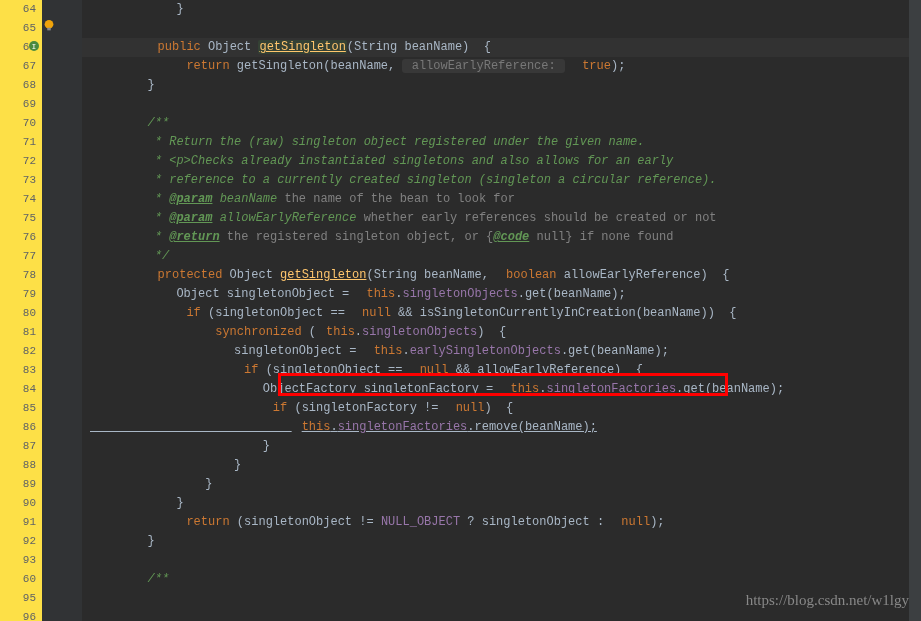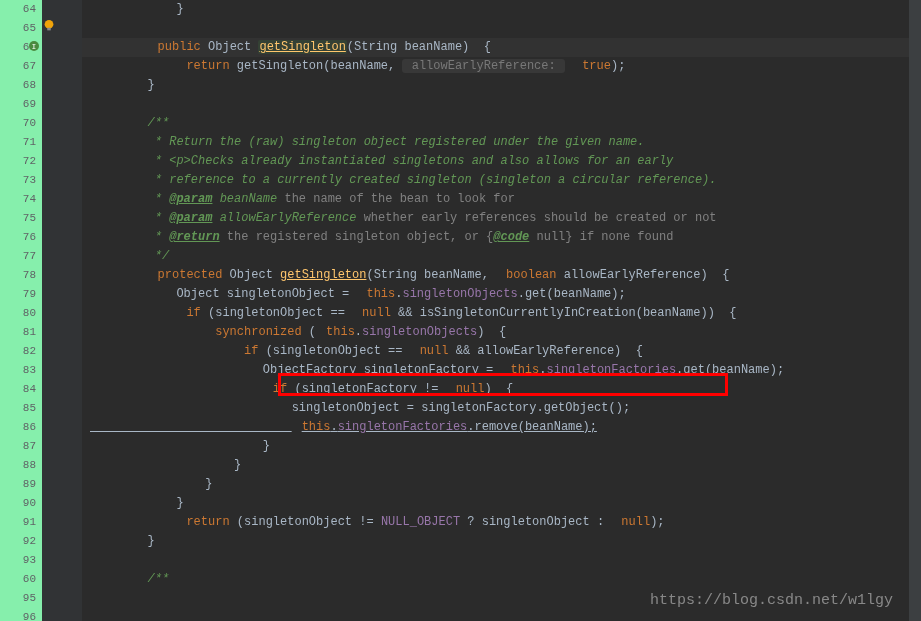--- a/index.html
+++ b/index.html
@@ -16,21 +16,21 @@
       height: 621px;
       overflow: hidden;
       position: relative;
     }
     .editor {
       display: flex;
       width: 100%;
       height: 100%;
     }
     .gutter {
-      background: #86efac;
+      background: #fde047;
       width: 42px;
       text-align: right;
       padding-right: 6px;
       color: #606366;
       flex-shrink: 0;
       user-select: none;
     }
     .gutter-extra {
       width: 40px;
       background: #313335;
@@ -82,24 +82,24 @@
       position: absolute;
       left: 0;
       top: 19px;
       width: 14px;
       height: 14px;
       z-index: 5;
     }
     .watermark {
       position: absolute;
       bottom: 12px;
-      right: 28px;
+      right: 12px;
       color: #888;
       font-size: 15px;
-      font-family: Liberation Mono, monospace;
+      font-family: Liberation Serif, serif;
       z-index: 20;
     }
     .scrollbar {
       position: absolute;
       right: 0;
       top: 0;
       width: 12px;
       height: 100%;
       background: #3c3f41;
     }
@@ -168,24 +168,24 @@
       <div class="code-line" style="position: relative; z-index: 1;"><span>        </span><span class="kw-comment"> * &lt;p&gt;Checks already instantiated singletons and also allows for an early</span></div>
       <div class="code-line" style="position: relative; z-index: 1;"><span>        </span><span class="kw-comment"> * reference to a currently created singleton (singleton a circular reference).</span></div>
       <div class="code-line" style="position: relative; z-index: 1;"><span>        </span><span class="kw-comment"> * </span><span class="kw-doc-tag">@param</span><span class="kw-comment"> beanName</span><span class="kw-gray"> the name of the bean to look for</span></div>
       <div class="code-line" style="position: relative; z-index: 1;"><span>        </span><span class="kw-comment"> * </span><span class="kw-doc-tag">@param</span><span class="kw-comment"> allowEarlyReference</span><span class="kw-gray"> whether early references should be created or not</span></div>
       <div class="code-line" style="position: relative; z-index: 1;"><span>        </span><span class="kw-comment"> * </span><span class="kw-doc-tag">@return</span><span class="kw-gray"> the registered singleton object, or {</span><span class="kw-doc-tag">@code</span><span class="kw-gray"> null} if none found</span></div>
       <div class="code-line" style="position: relative; z-index: 1;"><span>        </span><span class="kw-comment"> */</span></div>
       <div class="code-line" style="position: relative; z-index: 1;"><span>        </span><span class="kw-orange">protected</span><span> Object </span><span class="kw-yellow">getSingleton</span><span>(String beanName, </span><span class="kw-orange">boolean</span><span> allowEarlyReference)  {</span></div>
       <div class="code-line" style="position: relative; z-index: 1;"><span>            </span><span>Object singletonObject = </span><span class="kw-orange">this</span><span>.</span><span class="kw-purple">singletonObjects</span><span>.get(beanName);</span></div>
       <div class="code-line" style="position: relative; z-index: 1;"><span>            </span><span class="kw-orange">if </span><span>(singletonObject == </span><span class="kw-orange">null</span><span> &amp;&amp; isSingletonCurrentlyInCreation(beanName))  {</span></div>
       <div class="code-line" style="position: relative; z-index: 1;"><span>                </span><span class="kw-orange">synchronized </span><span>(</span><span class="kw-orange">this</span><span>.</span><span class="kw-purple">singletonObjects</span><span>)  {</span></div>
+      <div class="code-line" style="position: relative; z-index: 1;"><span>                    </span><span>singletonObject = </span><span class="kw-orange">this</span><span>.</span><span class="kw-purple">earlySingletonObjects</span><span>.get(beanName);</span></div>
       <div class="code-line" style="position: relative; z-index: 1;"><span>                    </span><span class="kw-orange">if </span><span>(singletonObject == </span><span class="kw-orange">null</span><span> &amp;&amp; allowEarlyReference)  {</span></div>
       <div class="code-line" style="position: relative; z-index: 1;"><span>                        </span><span>ObjectFactory singletonFactory = </span><span class="kw-orange">this</span><span>.</span><span class="kw-purple">singletonFactories</span><span>.get(beanName);</span></div>
       <div class="code-line" style="position: relative; z-index: 1;"><span>                        </span><span class="kw-orange">if </span><span>(singletonFactory != </span><span class="kw-orange">null</span><span>)  {</span></div>
-      <div class="code-line" style="position: relative; z-index: 1;"><span>                            </span><span>singletonObject = singletonFactory.getObject();</span></div>
       <div class="code-line" style="position: relative; z-index: 1; text-decoration: underline;"><span>                            </span><span class="kw-orange">this</span><span>.</span><span class="kw-purple">singletonFactories</span><span>.remove(beanName);</span></div>
       <div class="code-line" style="position: relative; z-index: 1;"><span>                        </span><span>}</span></div>
       <div class="code-line" style="position: relative; z-index: 1;"><span>                    </span><span>}</span></div>
       <div class="code-line" style="position: relative; z-index: 1;"><span>                </span><span>}</span></div>
       <div class="code-line" style="position: relative; z-index: 1;"><span>            </span><span>}</span></div>
       <div class="code-line" style="position: relative; z-index: 1;"><span>            </span><span class="kw-orange">return </span><span>(singletonObject != </span><span class="kw-purple">NULL_OBJECT</span><span> ? singletonObject : </span><span class="kw-orange">null</span><span>);</span></div>
       <div class="code-line" style="position: relative; z-index: 1;"><span>        </span><span>}</span></div>
       <div class="code-line" style="position: relative; z-index: 1;"><span></span></div>
       <div class="code-line" style="position: relative; z-index: 1;"><span>        </span><span class="kw-comment">/**</span></div>
     </div>

